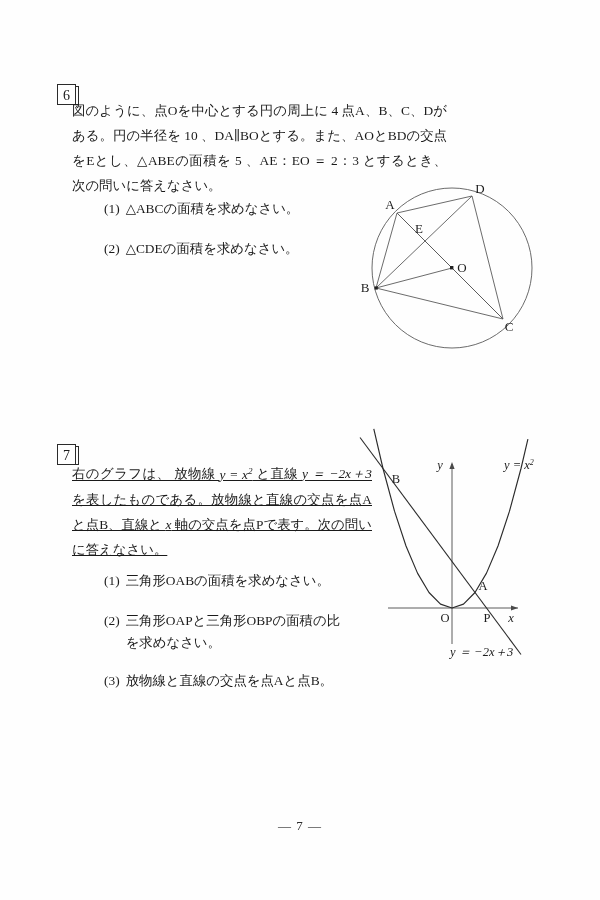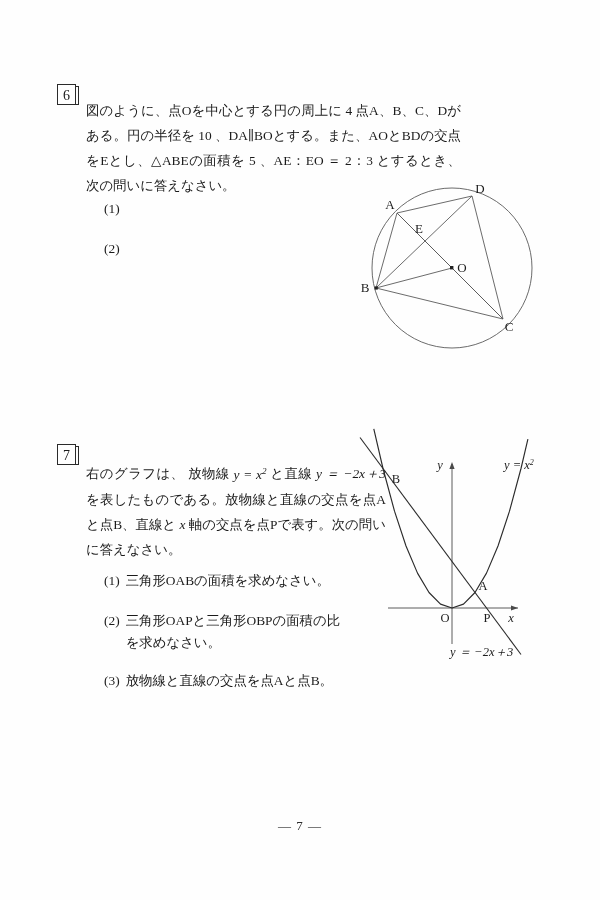--- a/index.html
+++ b/index.html
@@ -53,30 +53,31 @@
     width: 4px;
     height: 19px;
     border-right: 1px solid #2b2b2b;
     border-top: 1px solid #2b2b2b;
     border-bottom: 1px solid #2b2b2b;
     box-sizing: border-box;
   }
 
   .lead {
     position: absolute;
-    left: 86px;
+    left: 72px;
     top: 1px;
     width: 375px;
     font-size: 13.4px;
     line-height: 25px;
     text-align: justify;
     text-justify: inter-ideograph;
   }
   #problem-7 .lead {
     width: 300px;
+    text-decoration: underline;
   }
 
   .subq {
     position: absolute;
     left: 104px;
     font-size: 13.4px;
     line-height: 22px;
     display: flex;
     gap: 6px;
     align-items: flex-start;
@@ -127,24 +128,26 @@
 <div class="page">
 
   <section class="problem" id="problem-6">
 
     <div class="qnum">6</div>
 
     <p class="lead">図のように、点Oを中心とする円の周上に 4 点A、B、C、Dがある。円の半径を 10 、DA∥BOとする。また、AOとBDの交点をEとし、△ABEの面積を 5 、AE：EO ＝ 2：3 とするとき、次の問いに答えなさい。</p>
 
     <div class="subq" id="p6-q1">
       <span class="marker">(1)</span>
+      <span class="body">△ABCの面積を求めなさい。</span>
     </div>
 
     <div class="subq" id="p6-q2">
       <span class="marker">(2)</span>
+      <span class="body">△CDEの面積を求めなさい。</span>
     </div>
 
     <div class="figure" id="fig-circle">
       <svg width="200" height="190" viewBox="0 0 200 190">
         <g fill="none" stroke="#555555" stroke-width="0.9">
 
           <circle cx="100" cy="184" r="0"></circle>
         </g>
 
         <circle cx="100" cy="184" r="0" fill="none"></circle>

